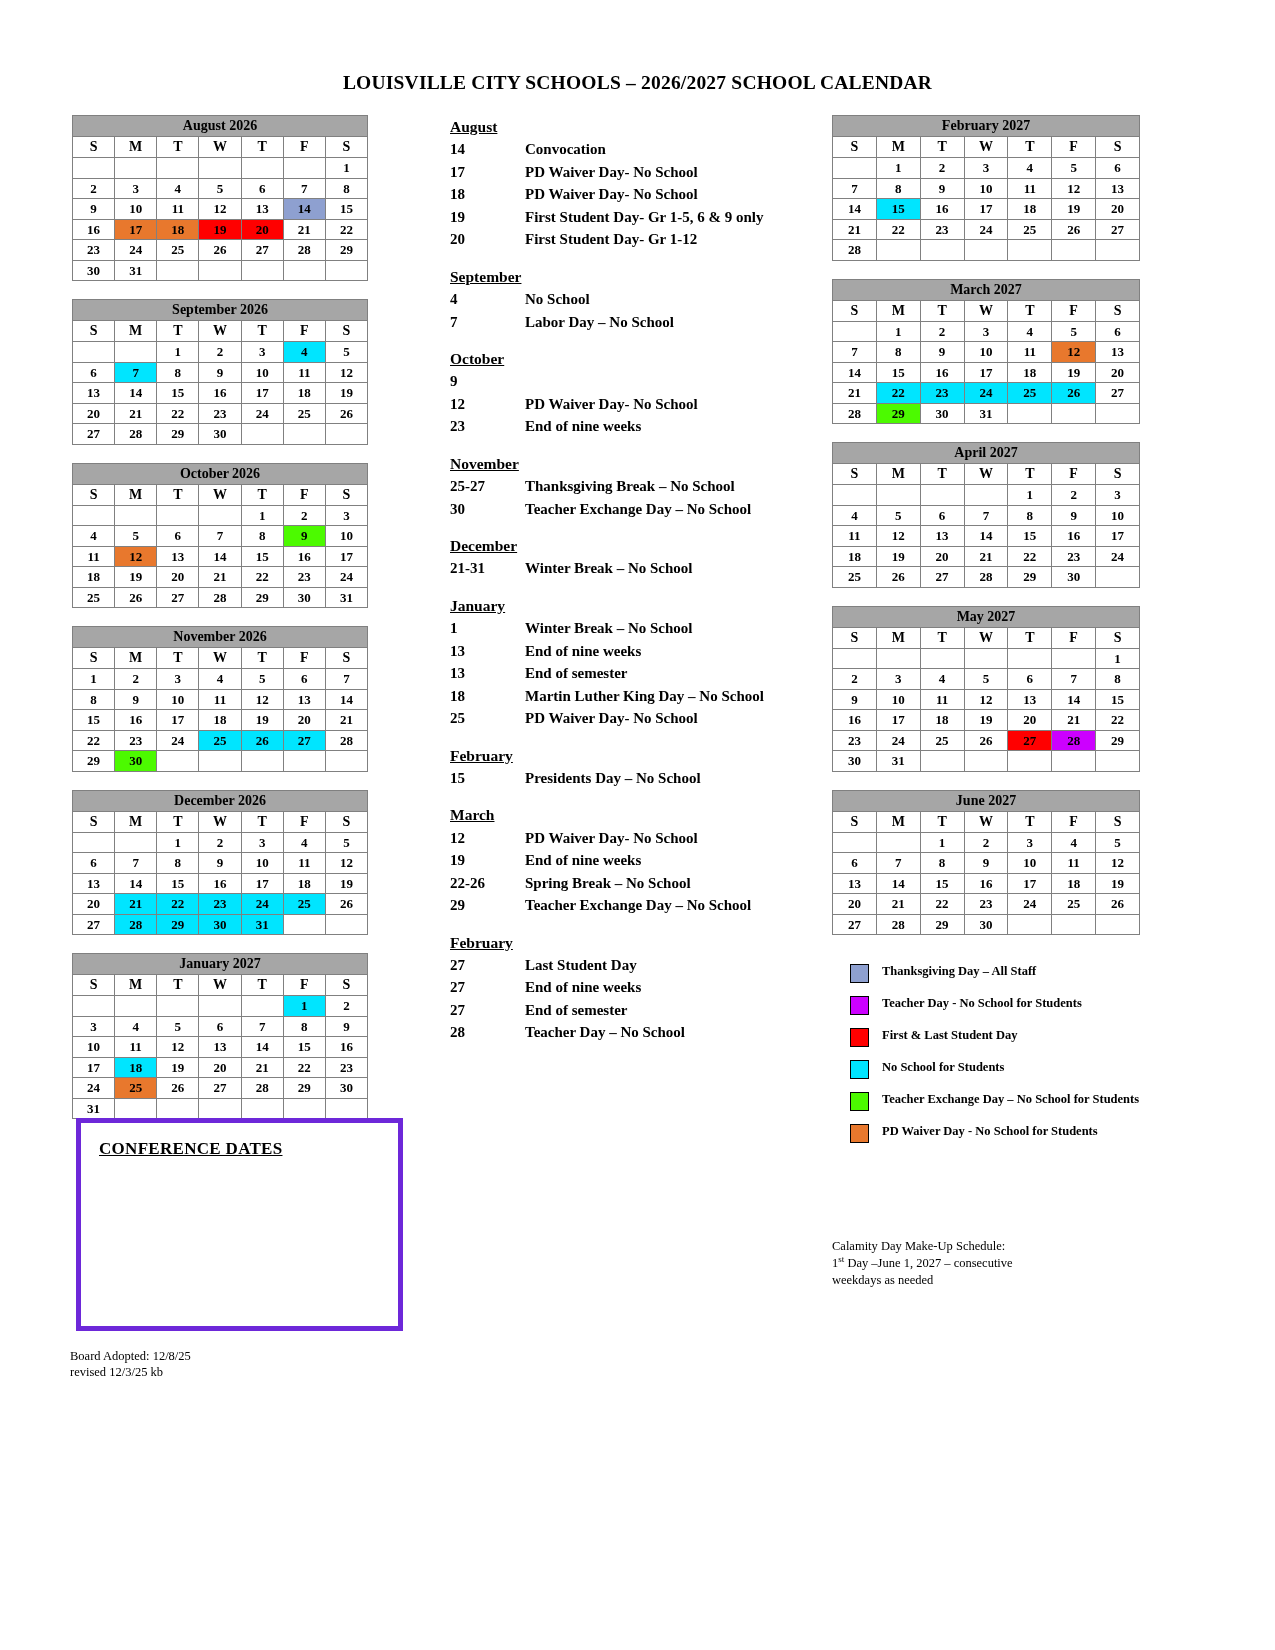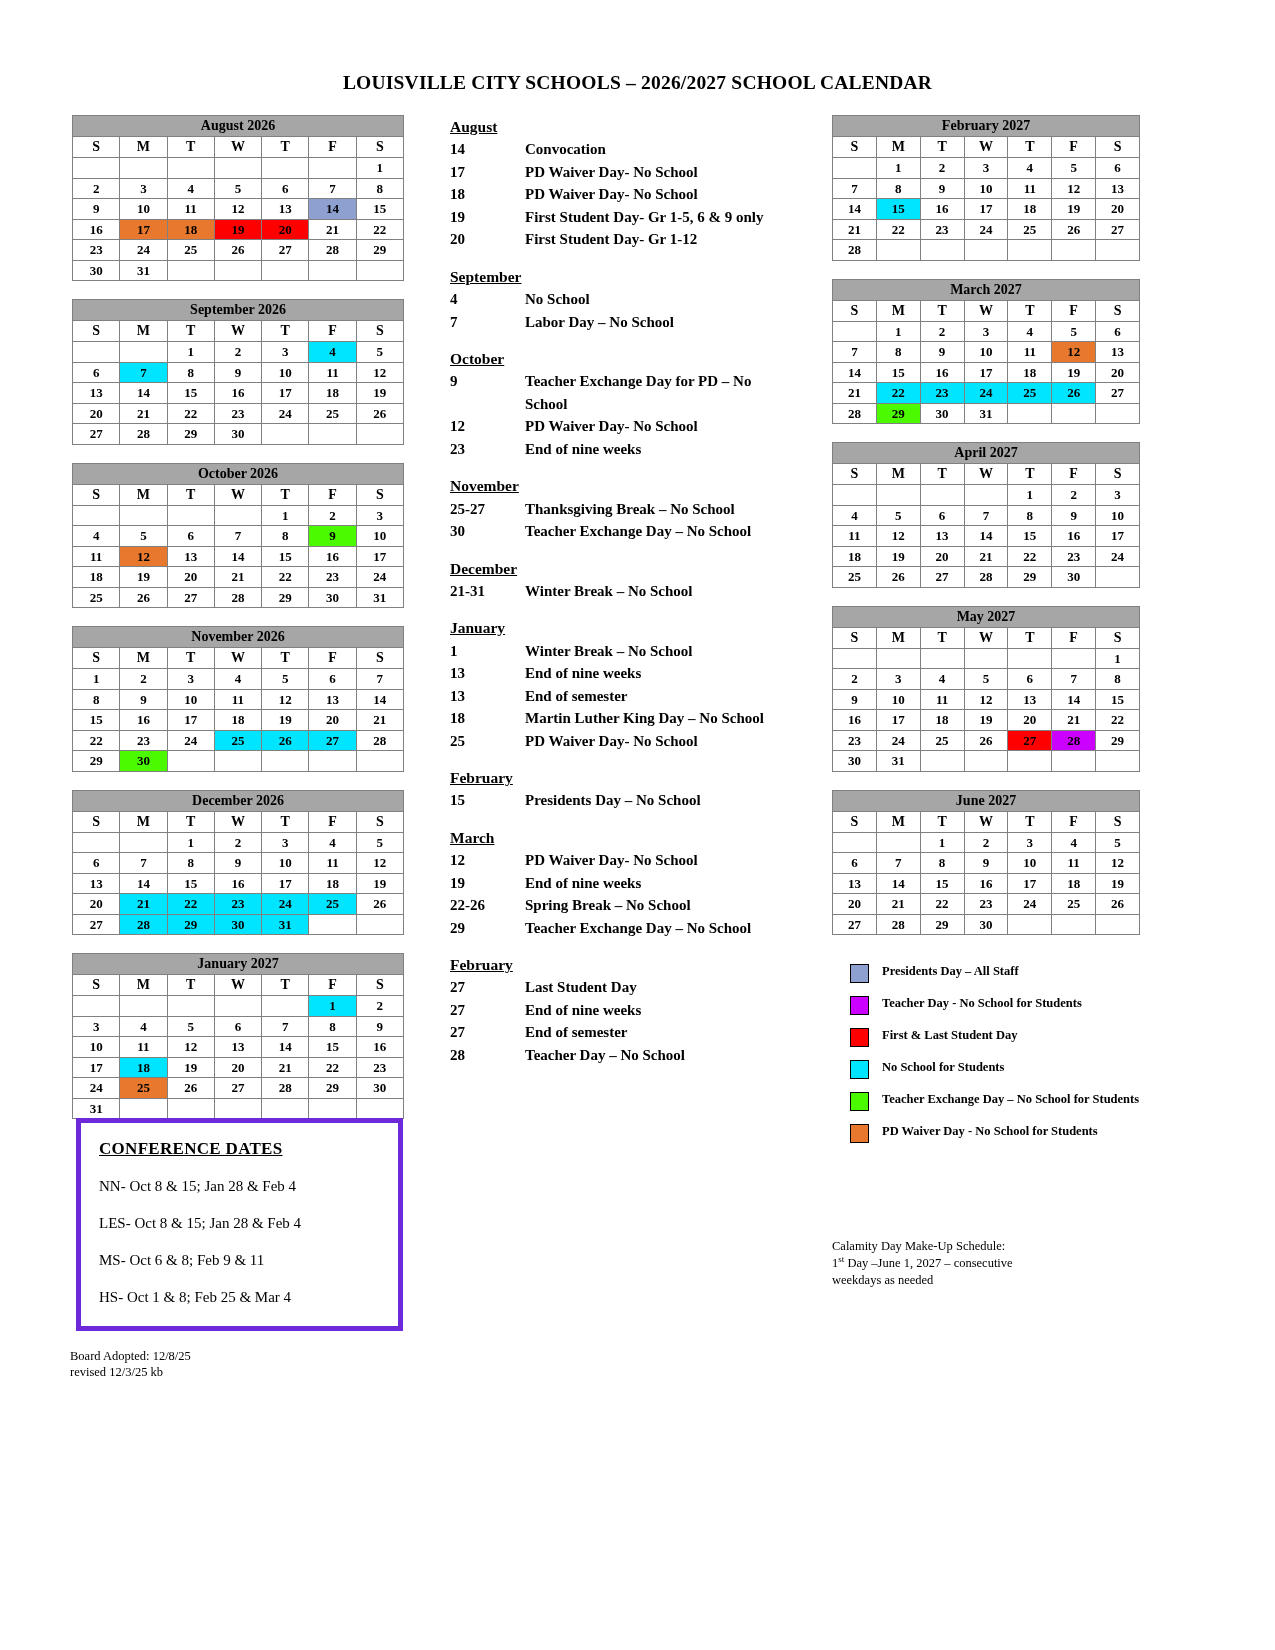--- a/index.html
+++ b/index.html
@@ -18,21 +18,21 @@
     letter-spacing:.2px;
     margin:0;
     position:absolute;
     top:72px; left:0; right:0;
   }
   .cols {
     position:absolute;
     top:115px; left:0; right:0; bottom:0;
   }
   
-  .col-left  { position:absolute; left:72px;  top:0; width:332px; }
+  .col-left  { position:absolute; left:72px;  top:0; width:296px; }
   .col-mid   { position:absolute; left:450px; top:0; width:330px; }
   .col-right { position:absolute; left:832px; top:0; width:308px; }
 
   table.cal {
     border-collapse:collapse;
     width:100%;
     margin-bottom:18px;
     table-layout:fixed;
   }
   table.cal td, table.cal th {
@@ -552,21 +552,20 @@
           <div class="note-date">4</div>
           <div class="note-text">No School</div>
         </div>
         <div class="note-row">
           <div class="note-date">7</div>
           <div class="note-text">Labor Day – No School</div>
         </div>
         <span class="mhead">October</span>
         <div class="note-row">
           <div class="note-date">9</div>
-          <div class="note-text">Teacher Exchange Day for PD – No School</div>
         </div>
         <div class="note-row">
           <div class="note-date">12</div>
           <div class="note-text">PD Waiver Day- No School</div>
         </div>
         <div class="note-row">
           <div class="note-date">23</div>
           <div class="note-text">End of nine weeks</div>
         </div>
         <span class="mhead">November</span>
@@ -970,37 +969,31 @@
             <td class="empty">&nbsp;</td>
           </tr>
         </tbody>
       </table>
     </div>
 
 </div>
 
 <div class="conf-box">
   <div class="conf-title">CONFERENCE DATES</div>
-  <div id="conf-lines">
-      <div class="conf-line">NN- Oct 8 &amp; 15; Jan 28 &amp; Feb 4</div>
-      <div class="conf-line">LES- Oct 8 &amp; 15; Jan 28 &amp; Feb 4</div>
-      <div class="conf-line">MS- Oct 6 &amp; 8; Feb 9 &amp; 11</div>
-      <div class="conf-line">HS- Oct 1 &amp; 8; Feb 25 &amp; Mar 4</div>
-    </div>
 </div>
 
 <div class="footer">
   <div>Board Adopted: 12/8/25</div>
   <div>revised 12/3/25  kb</div>
 </div>
 
 <div class="legend" id="legend">
     <div class="legend-row">
       <div class="swatch" style="background: rgb(142, 160, 208);"></div>
-      <div class="legend-label">Presidents Day – All Staff</div>
+      <div class="legend-label">Thanksgiving Day – All Staff</div>
     </div>
     <div class="legend-row">
       <div class="swatch" style="background: rgb(204, 0, 255);"></div>
       <div class="legend-label">Teacher Day - No School for Students</div>
     </div>
     <div class="legend-row">
       <div class="swatch" style="background: rgb(255, 0, 0);"></div>
       <div class="legend-label">First &amp; Last Student Day</div>
     </div>
     <div class="legend-row">

